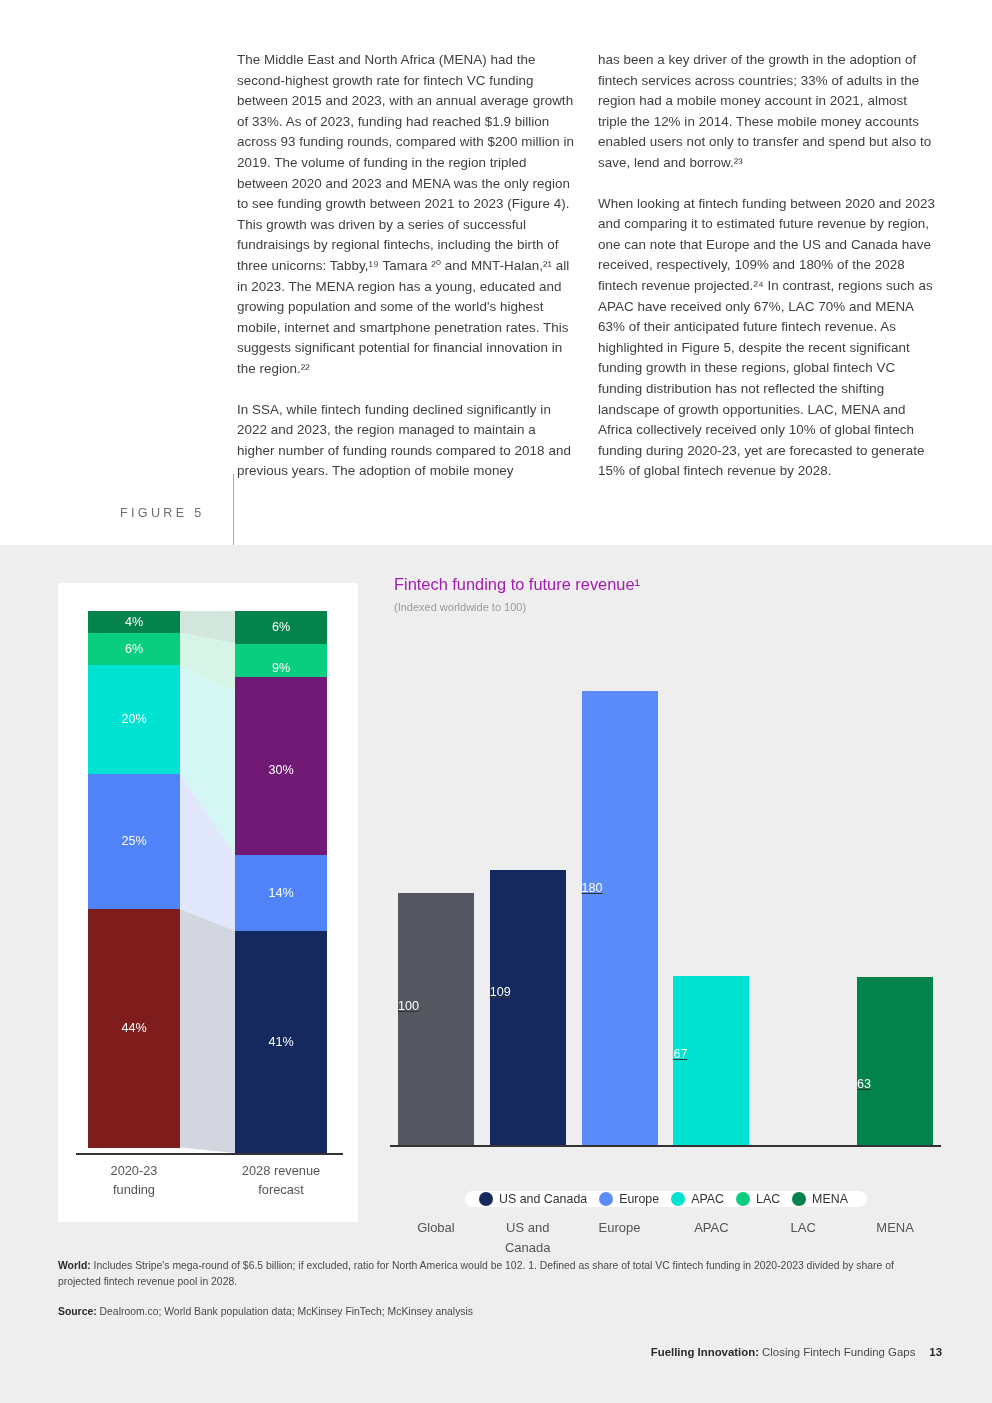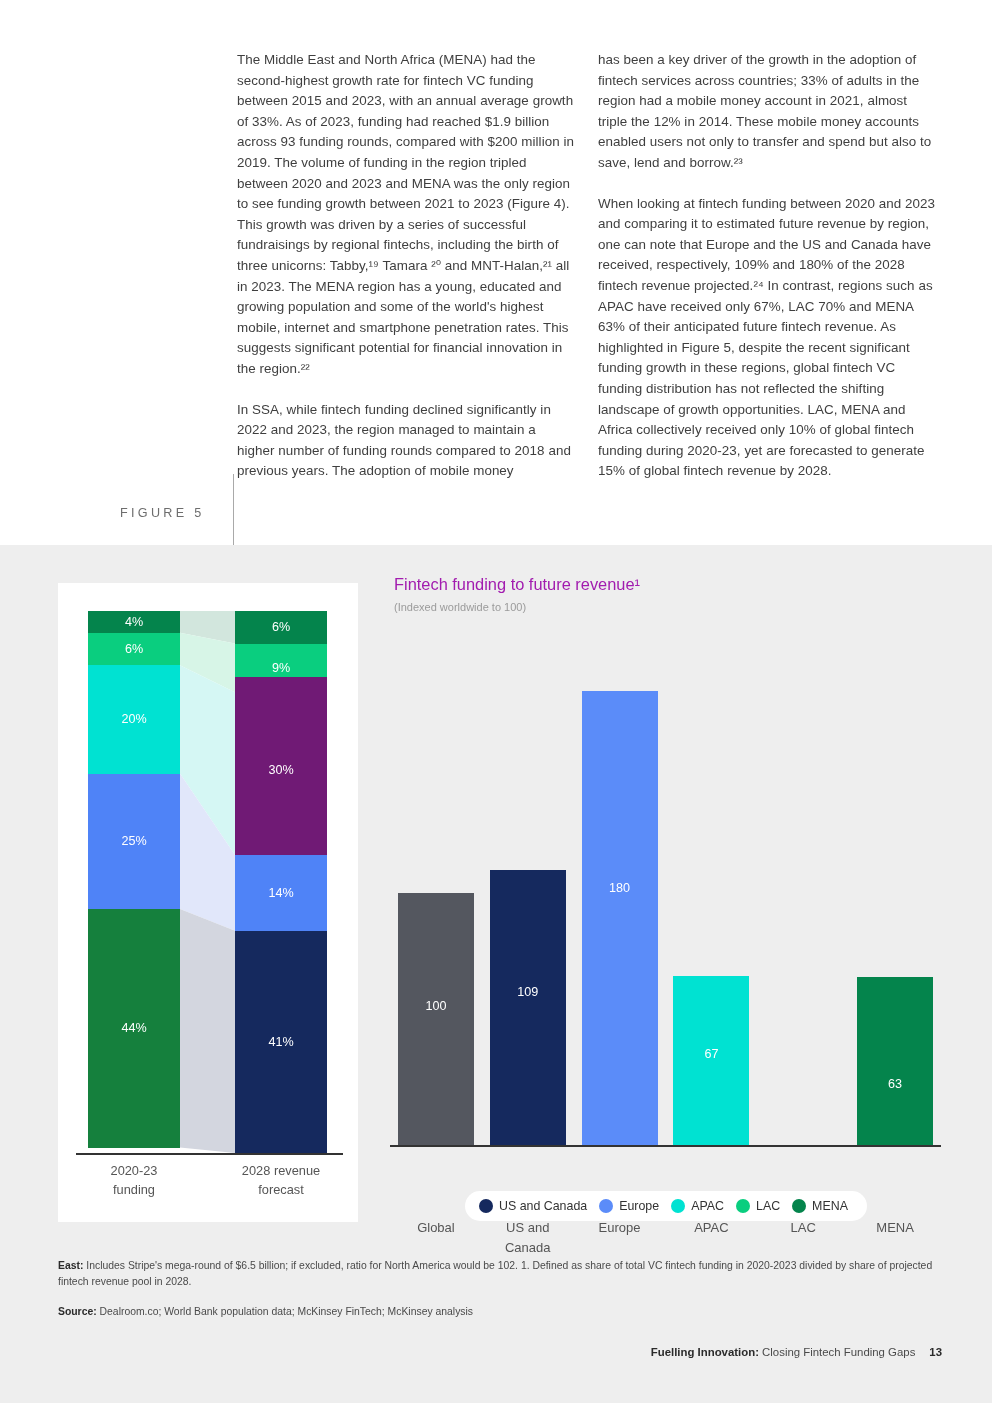--- a/index.html
+++ b/index.html
@@ -77,34 +77,34 @@
   }
   .rc-sub{
     position:absolute;left:4px;top:26px;font-size:11px;color:#9b9b9b;
   }
   .plot{position:absolute;left:0;top:65px;width:560px;height:505px;}
   .bar-wrap{
     position:absolute;bottom:0;width:76px;height:100%;
   }
   .bar{
     position:absolute;bottom:0;left:0;width:100%;
-    display:flex;align-items:center;justify-content:center;
+    display:flex;align-items:center;justify-content:flex-start;text-decoration:underline;
   }
   .bar span{font-size:12.6px;color:#fff;}
   .rc-axis{
     position:absolute;left:0;top:570px;width:551px;height:1.6px;background:#333;
   }
   .rc-xcat{
     position:absolute;top:578px;width:110px;text-align:center;
     font-size:13px;line-height:20px;color:#555;
   }
 
   
   .legend{
-    position:absolute;left:465px;top:1191px;height:30px;
+    position:absolute;left:465px;top:1191px;height:16px;
     background:#fff;border-radius:15px;
     display:flex;align-items:center;padding:0 14px;gap:7px;
   }
   .lg-item{display:flex;align-items:center;gap:6px;margin-right:5px;}
   .lg-dot{width:14px;height:14px;border-radius:50%;display:block;}
   .lg-txt{font-size:12.4px;color:#333;}
 
   
   .notes{
     position:absolute;left:58px;top:1258px;width:880px;
@@ -155,21 +155,21 @@
           </div>
           <div class="seg" style="top: 21.68px; height: 32.52px; background: rgb(10, 206, 127);">
             <span>6%</span>
           </div>
           <div class="seg" style="top: 54.2px; height: 108.4px; background: rgb(0, 226, 210);">
             <span>20%</span>
           </div>
           <div class="seg" style="top: 162.6px; height: 135.5px; background: rgb(79, 131, 247);">
             <span>25%</span>
           </div>
-          <div class="seg" style="top: 298.1px; height: 238.48px; background: #15803d;">
+          <div class="seg" style="top: 298.1px; height: 238.48px; background: #7f1d1d;">
             <span>44%</span>
           </div>
         </div>
         <div class="sb-col b">
           <div class="seg" style="top: 0px; height: 32.52px; background: rgb(4, 132, 76);">
             <span>6%</span>
           </div>
           <div class="seg" style="top: 32.52px; height: 48.78px; background: rgb(10, 206, 127);">
             <span>9%</span>
           </div>
@@ -246,19 +246,19 @@
       <span class="lg-dot" style="background: rgb(10, 206, 127);"></span>
       <span class="lg-txt">LAC</span>
     </div>
     <div class="lg-item">
       <span class="lg-dot" style="background: rgb(4, 132, 76);"></span>
       <span class="lg-txt">MENA</span>
     </div>
   </div>
 
 <div class="notes">
-  <p><b>East:</b><span> Includes Stripe's mega-round of $6.5 billion; if excluded, ratio for North America would be 102. 1. Defined as share of total VC fintech funding in 2020-2023 divided by share of projected fintech revenue pool in 2028.</span></p>
+  <p><b>World:</b><span> Includes Stripe's mega-round of $6.5 billion; if excluded, ratio for North America would be 102. 1. Defined as share of total VC fintech funding in 2020-2023 divided by share of projected fintech revenue pool in 2028.</span></p>
   <p><b>Source:</b><span> Dealroom.co; World Bank population data; McKinsey FinTech; McKinsey analysis</span></p>
 </div>
 
 <div class="footer">
   <b>Fuelling Innovation:</b><span> Closing Fintech Funding Gaps</span><span class="pg">13</span>
 </div>
 
 </body></html>

